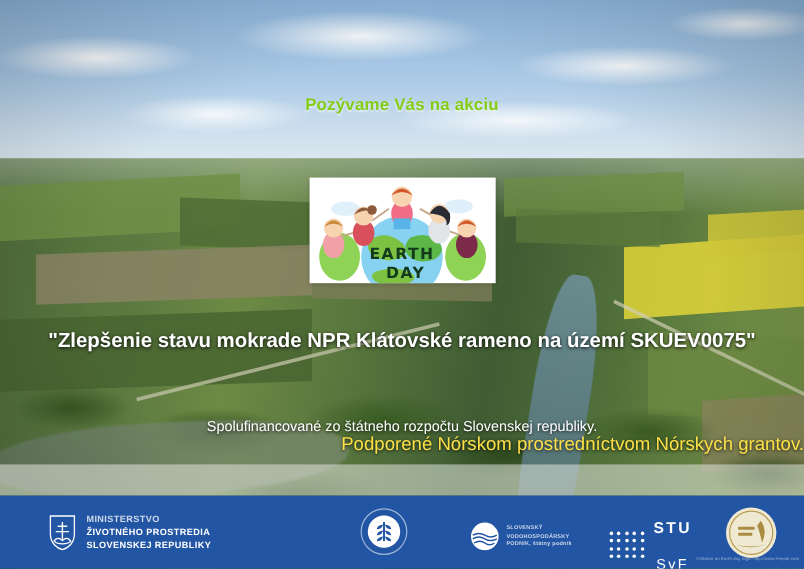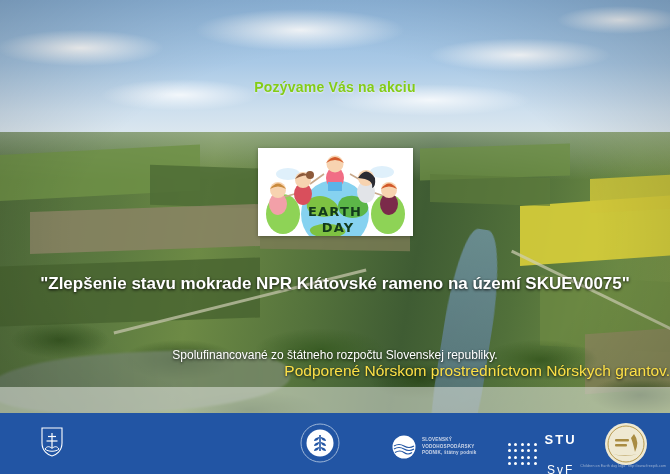--- a/index.html
+++ b/index.html
@@ -250,20 +250,25 @@
     <div class="f-item minenv">
       <svg width="24" height="30" viewBox="0 0 24 30">
         <path d="M2 1 H22 V16 C22 24 16 28 12 29 C8 28 2 24 2 16 Z" fill="none" stroke="#ffffff" stroke-width="1.1"></path>
         <g fill="none" stroke="#ffffff" stroke-width="1.2">
           <line x1="12" y1="6" x2="12" y2="21"></line>
           <line x1="8" y1="9.5" x2="16" y2="9.5"></line>
           <line x1="6.5" y1="14" x2="17.5" y2="14"></line>
         </g>
         <path d="M5 22 C7 19 9.5 19 12 21.5 C14.5 19 17 19 19 22 C16 25 8 25 5 22 Z" fill="none" stroke="#ffffff" stroke-width="1"></path>
       </svg>
+      <div class="minenv-text">
+        <div class="l1">MINISTERSTVO</div>
+        <div>ŽIVOTNÉHO PROSTREDIA</div>
+        <div>SLOVENSKEJ REPUBLIKY</div>
+      </div>
     </div>
 
     <div class="f-item uni-seal">
       <svg width="40" height="40" viewBox="0 0 40 40">
         <circle cx="20" cy="20" r="19" fill="none" stroke="#9db6d8" stroke-width="1"></circle>
         <circle cx="20" cy="20" r="13.5" fill="#ffffff"></circle>
         <g fill="#2255a4">
           <rect x="19.2" y="12" width="1.6" height="16"></rect>
           <path d="M19 14 q-5 1 -5 4 q4 0 5 -3 Z"></path>
           <path d="M21 14 q5 1 5 4 q-4 0 -5 -3 Z"></path>

